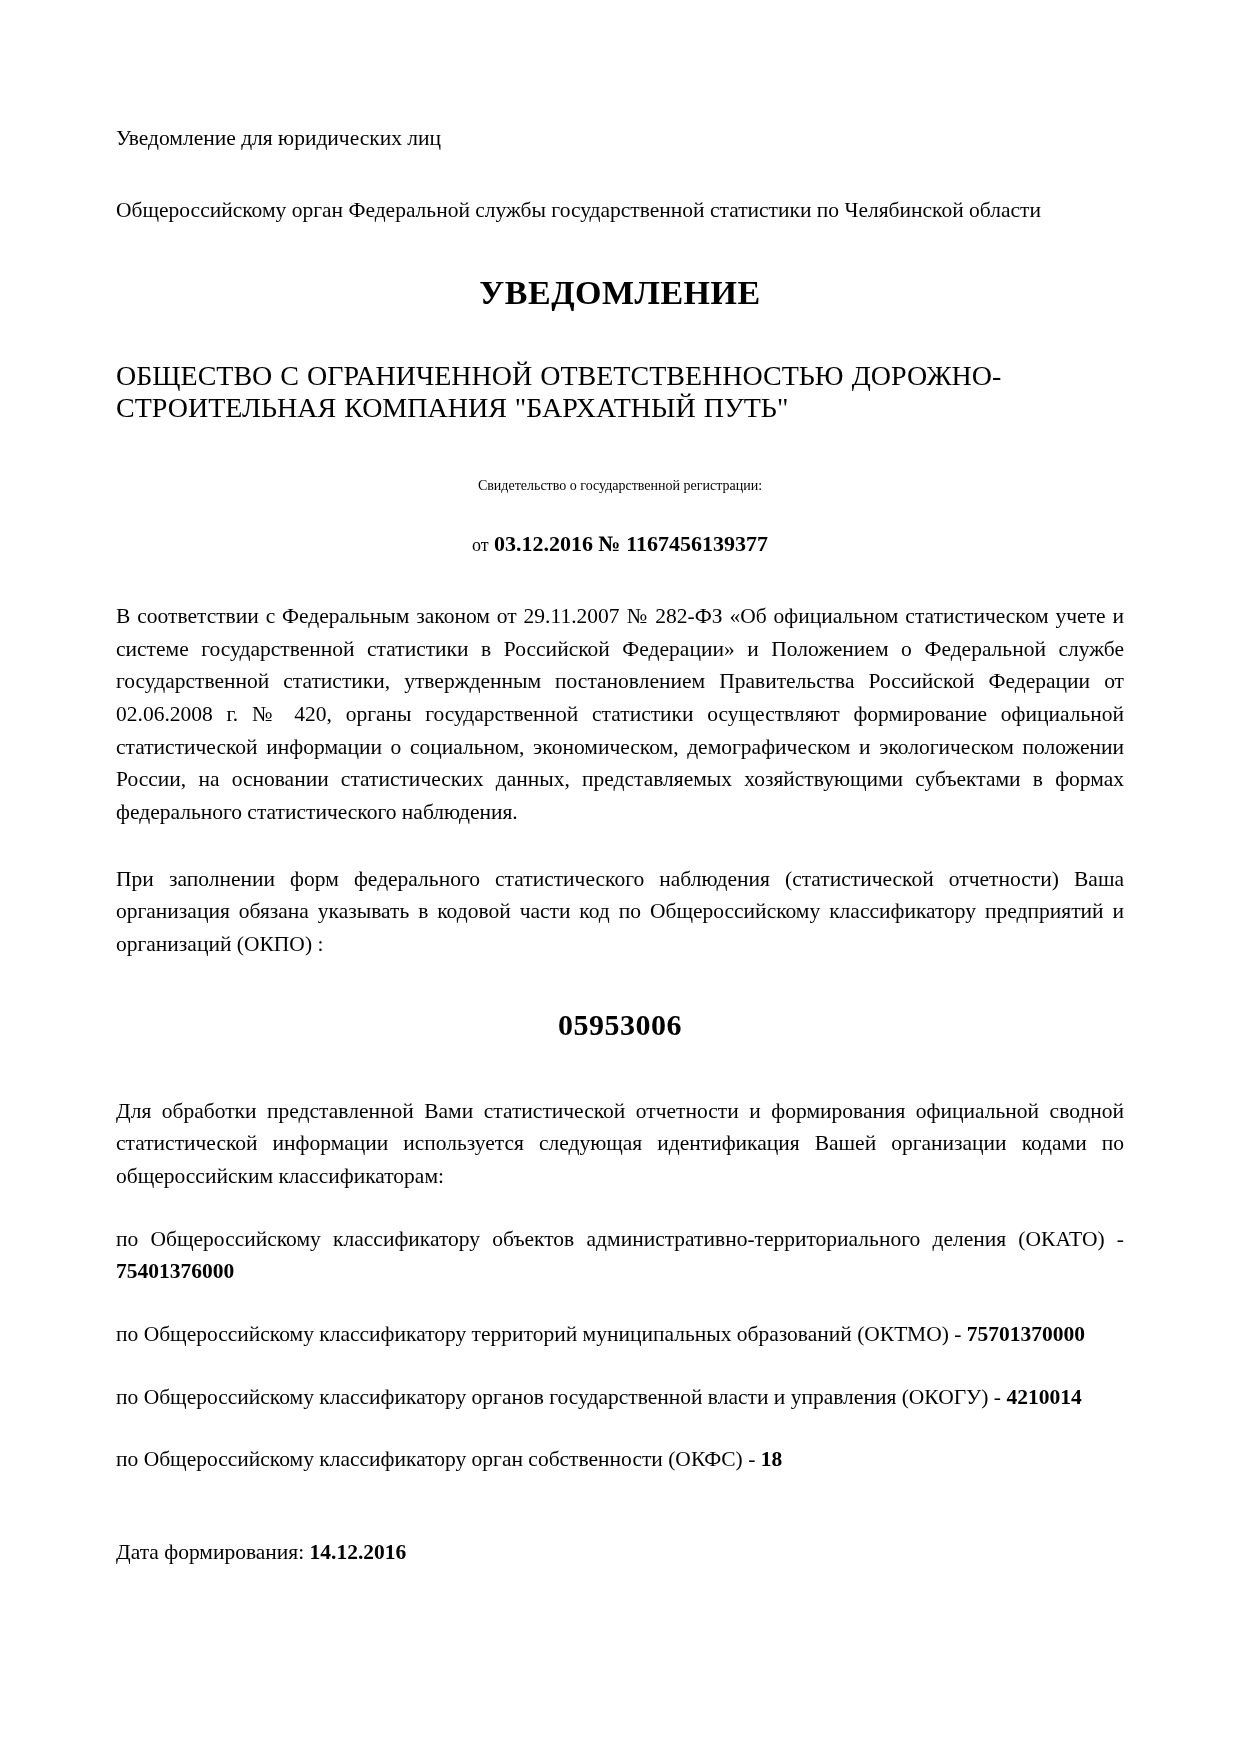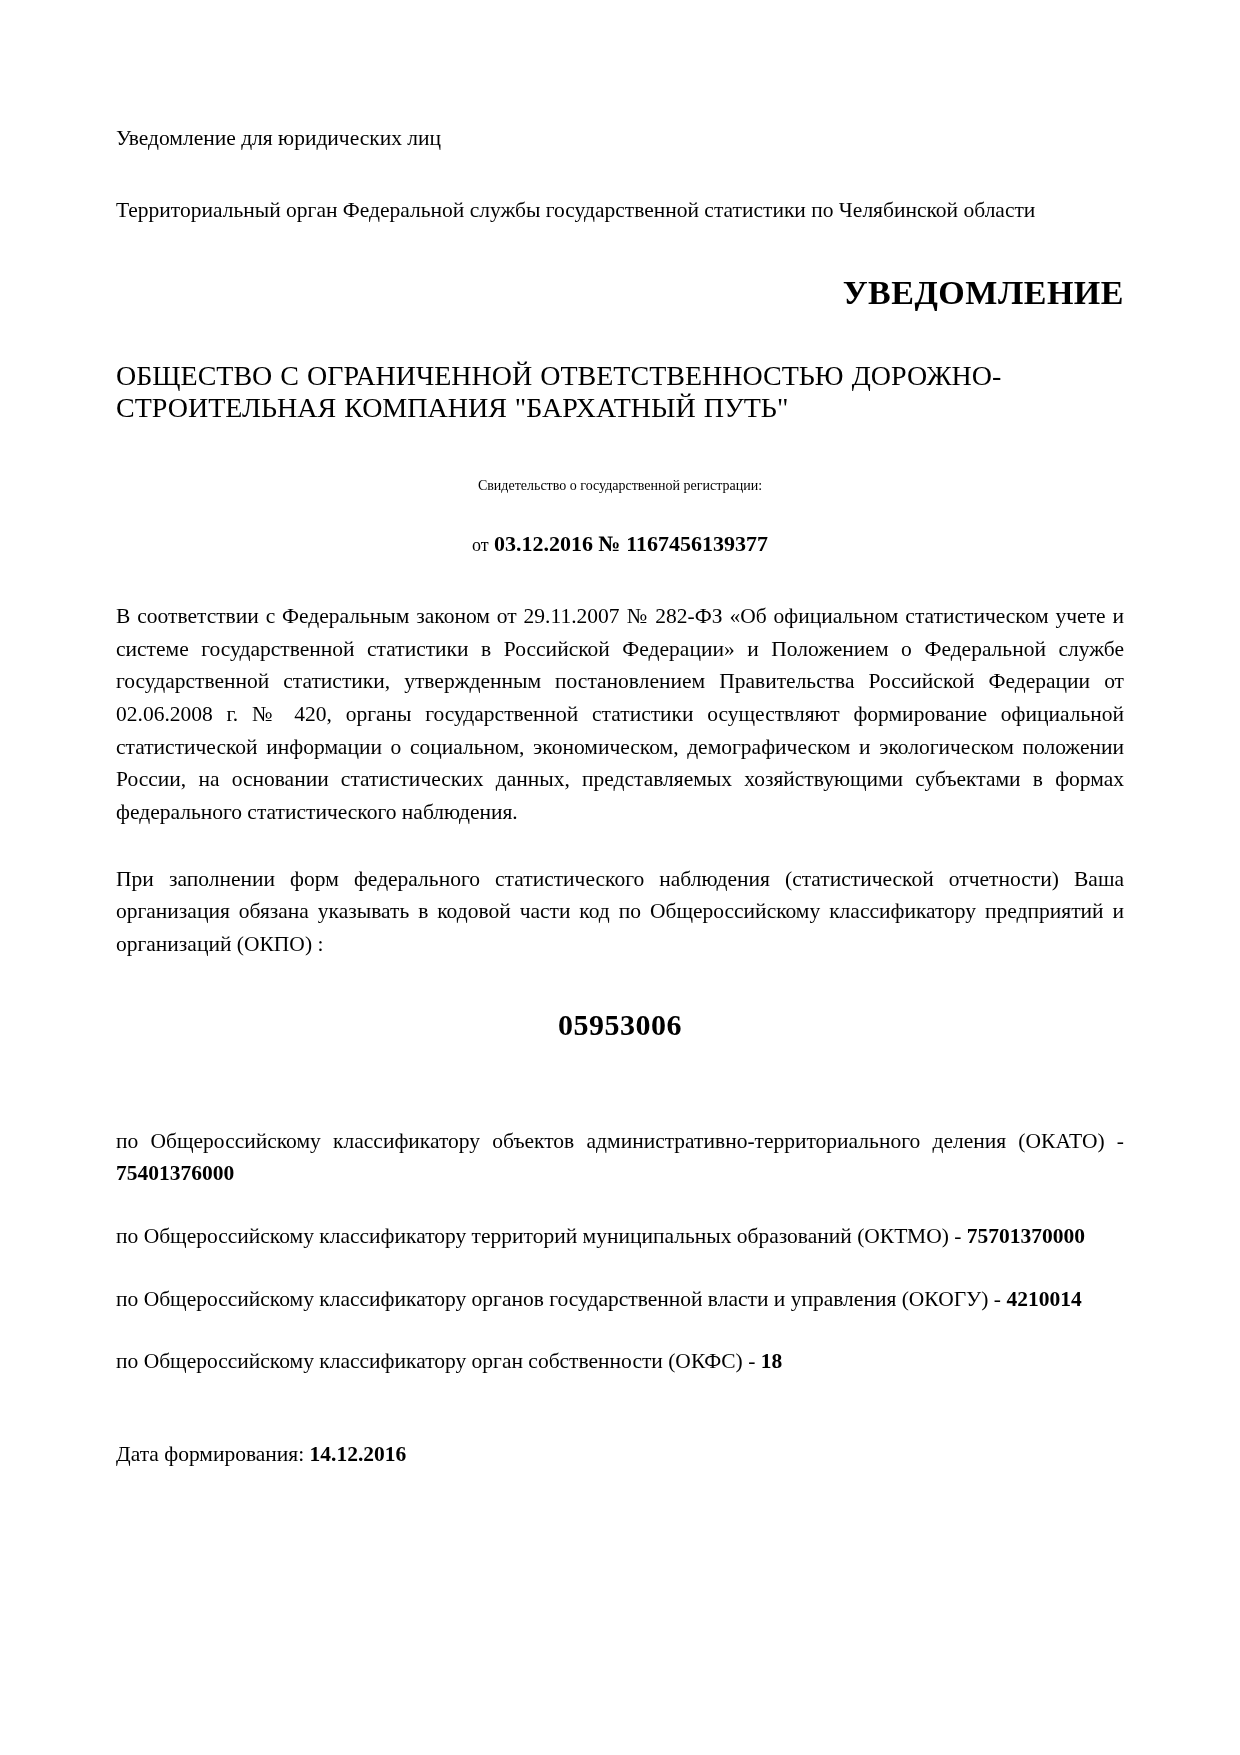--- a/index.html
+++ b/index.html
@@ -46,21 +46,21 @@
   .spacer-40 { height: 40px; }
   .spacer-46 { height: 46px; }
   .spacer-52 { height: 52px; }
   .spacer-58 { height: 58px; }
   .spacer-64 { height: 64px; }
 
   
   .doc-title {
     font-size: 34px;
     font-weight: bold;
-    text-align: right;
+    text-align: center;
     letter-spacing: 0.5px;
     margin: 0;
     line-height: 1.2;
   }
   .org-name {
     font-size: 28px;
     text-align: left;
     line-height: 1.14;
     margin: 0;
     letter-spacing: 0px;
@@ -100,21 +100,21 @@
 <div class="page">
   <div class="content">
 
     <div class="spacer-64"></div>
     <div class="spacer-58"></div>
 
     <p class="lead-line">Уведомление для юридических лиц</p>
 
     <div class="spacer-40"></div>
 
-    <p class="para">Территориальный орган Федеральной службы государственной статистики по Челябинской области</p>
+    <p class="para">Общероссийскому орган Федеральной службы государственной статистики по Челябинской области</p>
 
     <div class="spacer-46"></div>
 
     <h1 class="doc-title">УВЕДОМЛЕНИЕ</h1>
 
     <div class="spacer-46"></div>
 
     <p class="org-name">ОБЩЕСТВО С ОГРАНИЧЕННОЙ ОТВЕТСТВЕННОСТЬЮ ДОРОЖНО-СТРОИТЕЛЬНАЯ КОМПАНИЯ "БАРХАТНЫЙ ПУТЬ"</p>
 
     <div class="spacer-52"></div>
@@ -135,20 +135,21 @@
     <div class="spacer-34"></div>
 
     <p class="para last-left">При заполнении форм федерального статистического наблюдения (статистической отчетности) Ваша организация обязана указывать в кодовой части код по Общероссийскому классификатору предприятий и организаций (ОКПО) :</p>
 
     <div class="spacer-46"></div>
 
     <p class="okpo-code">05953006</p>
 
     <div class="spacer-52"></div>
 
+    <p class="para last-left">Для обработки представленной Вами статистической отчетности и формирования официальной сводной статистической информации используется следующая идентификация Вашей организации кодами по общероссийским классификаторам:</p>
 
     <div class="spacer-30"></div>
 
     <p class="para last-left">
       <span>по Общероссийскому классификатору объектов административно-территориального деления (ОКАТО) - </span><b class="val">75401376000</b>
     </p>
 
     <div class="spacer-30"></div>
 
     <p class="para last-left">

